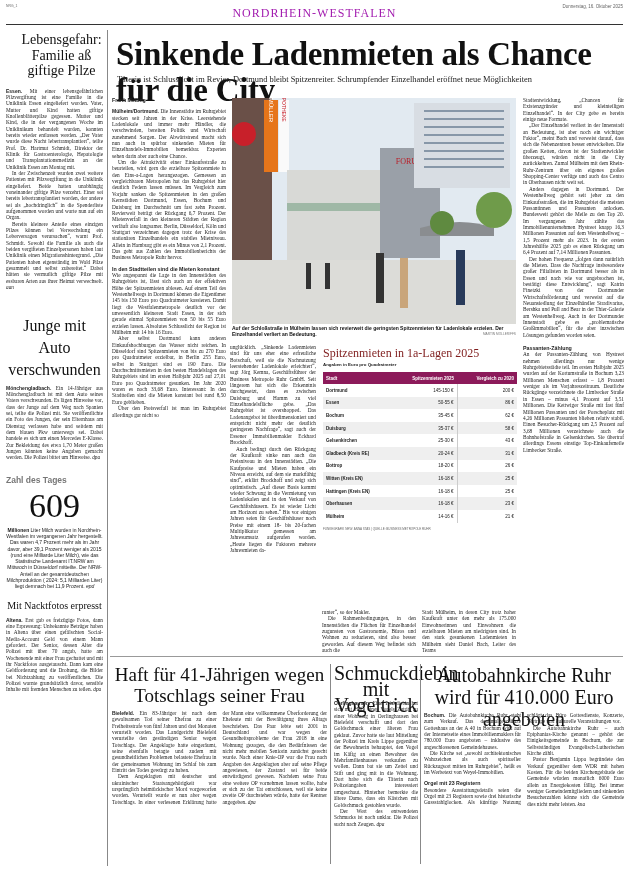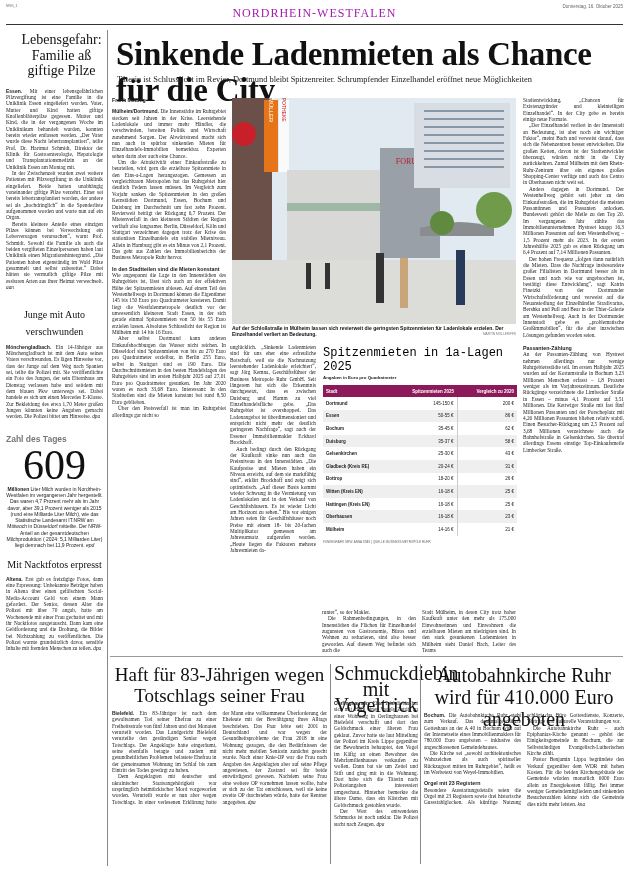--- a/index.html
+++ b/index.html
@@ -15,31 +15,31 @@
   .body-text p.first { text-indent: 0; }
   .dateline { font-family: "Liberation Sans", sans-serif; font-weight: bold; font-size: 5px; }
   .subhead { font-family: "Liberation Sans", sans-serif; font-weight: bold; font-size: 5.3px; margin-top: 5px; }
   .headline-side { text-align: center; font-size: 15px; line-height: 16px; color: #111; }
   .main-headline { font-size: 33px; line-height: 36px; color: #111; letter-spacing: -0.3px; font-weight: bold; }
   .main-sub { font-size: 8.4px; color: #222; }
   .author { font-family: "Liberation Sans", sans-serif; font-weight: bold; font-size: 5.2px; }
   .photo { overflow: hidden; background: linear-gradient(#dfe8ef 0%, #e4ebf0 40%, #c8c9c8 62%, #e8e8e6 100%); }
   .caption { font-family: "Liberation Sans", sans-serif; font-weight: bold; font-size: 5px; line-height: 6px; color: #111; }
   .credit { font-family: "Liberation Sans", sans-serif; font-size: 3.2px; color: #777; text-align: right; }
-  .table-title { font-family: Liberation Mono, monospace; font-size: 12px; color: #000000; font-weight: normal; }
+  .table-title { font-family: Liberation Serif, serif; font-size: 12px; color: #7f1d1d; font-weight: normal; }
   .table-sub { font-family: "Liberation Sans", sans-serif; font-size: 4.4px; font-weight: bold; color: #222; }
   table.rents { border-collapse: collapse; font-family: "Liberation Sans", sans-serif; font-size: 4.5px; width: 100%; }
   table.rents th { background: #8c1a5a; color: #fff; font-weight: bold; height: 12px; text-align: right; padding: 0 3px; }
   table.rents th:first-child { text-align: left; }
   table.rents td { height: 12.6px; padding: 0 3px; text-align: right; color: #222; }
   table.rents td:first-child { text-align: left; font-weight: bold; }
   table.rents td:nth-child(2) { border-right: 1px solid #ccc; }
   table.rents tr.alt td { background: #efefef; }
   .zahl-label { font-family: "Liberation Sans", sans-serif; font-weight: bold; color: #777; font-size: 8.5px; text-align: left; }
-  .zahl-number { text-align: center; font-size: 42px; line-height: 42px; color: #111; }
+  .zahl-number { text-align: center; font-size: 34px; line-height: 42px; color: #111; }
   .zahl-text { font-family: "Liberation Sans", sans-serif; font-size: 5px; line-height: 6.3px; text-align: center; color: #222; }
   .bottom-headline { font-size: 19px; line-height: 21px; text-align: center; color: #111; }
   .smaller-headline { font-size: 20px; line-height: 16px; text-align: center; color: #111; }
   .cols2 { column-count: 2; column-gap: 6px; }
 </style>
 </head>
 <body>
 
 <div class="abs tiny" style="left:6px;top:4px;">NRG_1</div>
 <div class="abs section-title">NORDRHEIN-WESTFALEN</div>
@@ -47,21 +47,21 @@
 <div class="abs rule" style="left:6px;right:6px;top:24px;"></div>
 
 <div class="abs" style="left:6px;top:32px;width:97px;">
   <div class="headline-side" style="font-size:14px;line-height:15.5px;margin-left:14px;">Lebensgefahr: Familie aß giftige Pilze</div>
   <div class="body-text" style="margin-top:9px;">
     <p class="first"><span class="dateline">Essen.</span> <span>Mit einer lebensgefährlichen Pilzvergiftung ist eine Familie in die Uniklinik Essen eingeliefert worden. Vater, Mutter und Kind hatten giftige Knollenblätterpilze gegessen. Mutter und Kind, die in der vergangenen Woche im Uniklinikum behandelt wurden, konnten bereits wieder entlassen werden. „Der Vater wurde diese Nacht lebertransplantiert“, teilte Prof. Dr. Hartmut Schmidt, Direktor der Klinik für Gastroenterologie, Hepatologie und Transplantationsmedizin an der Uniklinik Essen am Montag mit.</span></p>
     <p>In der Zwischenzeit wurden zwei weitere Patienten mit Pilzvergiftung in die Uniklinik eingeliefert. Beide hatten unabhängig voneinander giftige Pilze verzehrt. Einer sei bereits lebertransplantiert worden, der andere sei als „hochdringlich“ in die Spenderliste aufgenommen worden und warte nun auf ein Organ.</p>
     <p><span>Bereits kleinere Anteile eines einzigen Pilzes können bei Verwechslung ein Leberversagen verursachen“, warnt Prof. Schmidt. Sowohl die Familie als auch die beiden vergifteten Einzelpersonen haben laut Uniklinik einen Migrationshintergrund. „Die Patienten haben eigenständig im Wald Pilze gesammelt und selbst zubereitet.“ Dabei hätten sie vermutlich giftige Pilze mit essbaren Arten aus ihrer Heimat verwechselt.</span> <i>aan</i></p>
   </div>
 
-  <div class="headline-side" style="margin-top:15px;font-size:10px;line-height:17px;">Junge mit Auto verschwunden</div>
+  <div class="headline-side" style="margin-top:24px;font-size:16px;line-height:22px;">Junge mit Auto verschwunden</div>
   <div class="body-text" style="margin-top:4px;">
     <p class="first"><span class="dateline">Mönchengladbach.</span> <span>Ein 14-Jähriger aus Mönchengladbach ist mit dem Auto seines Vaters verschwunden. Es lägen Hinweise vor, dass der Junge auf dem Weg nach Spanien sei, teilte die Polizei mit. Sie veröffentlichte ein Foto des Jungen, der sein Elternhaus am Dienstag verlassen habe und seitdem mit dem blauen Pkw unterwegs sei. Dabei handele es sich um einen Mercedes E-Klasse. Zur Bekleidung des etwa 1,70 Meter großen Jungen könnten keine Angaben gemacht werden. Die Polizei bittet um Hinweise.</span> <i>dpa</i></p>
   </div>
 
   <div class="zahl-label" style="margin-top:14px;">Zahl des Tages</div>
   <div class="zahl-number">609</div>
   <div class="zahl-text">
     <b>Millionen</b> <span>Liter Milch wurden in Nordrhein-Westfalen im vergangenen Jahr hergestellt. Das waren 4,7 Prozent mehr als im Jahr davor, aber 39,1 Prozent weniger als 2015 (rund eine Milliarde Liter Milch), wie das Statistische Landesamt IT.NRW am Mittwoch in Düsseldorf mitteilte. Der NRW-Anteil an der gesamtdeutschen Milchproduktion ( 2024: 5,1 Milliarden Liter) liegt demnach bei 11,9 Prozent.</span> <i>epd</i>
   </div>
 
@@ -215,21 +215,21 @@
   <p class="first">Stadtentwicklung, „Chancen für Existenzgründer und kleinteiligen Einzelhandel“. In der City gebe es bereits einige neue Formate.</p>
   <p>„Der Einzelhandel verliert in der Innenstadt an Bedeutung, ist aber noch ein wichtiger Faktor“, meint Bach und verweist darauf, dass sich die Nebenzentren besser entwickelten. Die großen Ketten, davon ist der Stadtentwickler überzeugt, würden nicht in die City zurückkehren. Zumal Mülheim mit dem Rhein-Ruhr-Zentrum über ein eigenes großes Shopping-Center verfüge und auch das Centro in Oberhausen nicht weit sei.</p>
   <p>Anders dagegen in Dortmund. Der Westenhellweg gehört seit jeher zu den Einkaufsstraßen, die im Ruhrgebiet die meisten Passantinnen und Passanten anlocken. Bundesweit gehört die Meile zu den Top 20. Im vergangenen Jahr zählte das Immobilienunternehmen Hystreet knapp 16,3 Millionen Passanten auf dem Westenhellweg – 1,5 Prozent mehr als 2023. In der ersten Jahreshälfte 2025 gab es einen Rückgang um 6,4 Prozent auf 7,14 Millionen Passanten.</p>
   <p>Der hohen Frequenz „folgen dann natürlich die Mieten. Dass die Nachfrage insbesondere großer Filialisten in Dortmund besser als in Essen und nach wie vor ungebrochen ist, bestätigt diese Entwicklung“, sagt Katrin Finetzki von der Dortmunder Wirtschaftsförderung und verweist auf die Neuansiedlung der Einzelhändler Stradivarius, Bershka und Pull and Bear in der Thier-Galerie am Westenhellweg. Auch in der Dortmunder Innenstadt gebe es „problematische Großimmobilien“, für die aber inzwischen Lösungen gefunden worden seien.</p>
   <div class="subhead" style="margin-top:7px;">Passanten-Zählung</div>
   <p class="first">An der Passanten-Zählung von Hystreet nehmen allerdings nur wenige Ruhrgebietsstädte teil. Im ersten Halbjahr 2025 wurden auf der Kortumstraße in Bochum 3,23 Millionen Menschen erfasst – 1,8 Prozent weniger als im Vorjahreszeitraum. Deutliche Rückgänge verzeichnete die Limbecker Straße in Essen – minus 4,1 Prozent auf 3,51 Millionen. Die Kettwiger Straße mit fast fünf Millionen Passanten und der Porscheplatz mit 4,26 Millionen Passanten blieben relativ stabil. Einen Besucher-Rückgang um 2,5 Prozent auf 3,68 Millionen verzeichnete auch die Bahnhofstraße in Gelsenkirchen. Sie übertraf allerdings Essens einstige Top-Einkaufsmeile Limbecker Straße.</p>
 </div>
 
 <div class="abs rule" style="left:110px;right:6px;top:656px;background:#999;"></div>
 
-<div class="abs bottom-headline" style="left:112px;top:664px;width:215px;">Haft für 83-Jährigen wegen Totschlags seiner Frau</div>
+<div class="abs bottom-headline" style="left:112px;top:664px;width:215px;">Haft für 41-Jährigen wegen Totschlags seiner Frau</div>
 <div class="abs body-text cols2" style="left:112px;top:710px;width:215px;height:160px;">
   <p class="first"><span class="dateline">Bielefeld.</span> <span>Ein 83-Jähriger ist nach dem gewaltsamen Tod seiner Ehefrau zu einer Freiheitsstrafe von fünf Jahren und drei Monaten verurteilt worden. Das Landgericht Bielefeld verurteilte den geständigen Senior wegen Totschlags. Der Angeklagte hatte eingeräumt, seine ebenfalls betagte und zudem mit gesundheitlichen Problemen belastete Ehefrau in der gemeinsamen Wohnung im Schlaf bis zum Eintritt des Todes gewürgt zu haben.</span></p>
   <p><span>Dem Angeklagten mit deutscher und ukrainischer Staatsangehörigkeit war ursprünglich heimtückischer Mord vorgeworfen worden. Verurteilt wurde er nun aber wegen Totschlags. In einer verlesenen Erklärung hatte der Mann eine vollkommene Überforderung der Eheleute mit der Bewältigung ihres Alltags beschrieben. Das Paar lebte seit 2001 in Deutschland und war wegen der Gesundheitsprobleme der Frau 2018 in eine Wohnung gezogen, die den Bedürfnissen der nicht mehr mobilen Seniorin zunächst gerecht wurde. Nach einer Knie-OP war die Frau nach Angaben des Angeklagten aber auf seine Pflege angewiesen, der Zustand sei für beide entwürdigend gewesen. Nachdem seine Frau eine weitere OP vornehmen lassen wollte, habe er sich zu der Tat entschlossen, weil sie keine zweite OP durchstehen würde, hatte der Rentner angegeben.</span> <i>dpa</i></p>
 </div>
 
 <div class="abs vrule" style="left:330px;top:664px;height:200px;"></div>
 
 <div class="abs smaller-headline" style="left:334px;top:665px;width:84px;">Schmuckdiebin mit Vogeltrick</div>
 <div class="abs body-text" style="left:334px;top:700px;width:84px;">
   <p class="first"><span class="dateline">Oerlinghausen.</span> <span>Eine Trickdiebin hat sich mit Hilfe eines Vogels Zutritt zu einer Wohnung in Oerlinghausen bei Bielefeld verschafft und dort den Goldschmuck einer älteren Frau geklaut. Zuvor hatte sie laut Mitteilung der Polizei im Kreis Lippe gegenüber der Bewohnerin behauptet, den Vogel im Käfig an einen Bewohner des Mehrfamilienhauses verkaufen zu wollen. Dann bat sie um Zettel und Stift und ging mit in die Wohnung. Dort habe sich die Täterin nach Polizeiangaben interessiert umgeschaut. Hinterher bemerkte die ältere Dame, dass ein Kästchen mit Goldschmuck gestohlen wurde.</span></p>

